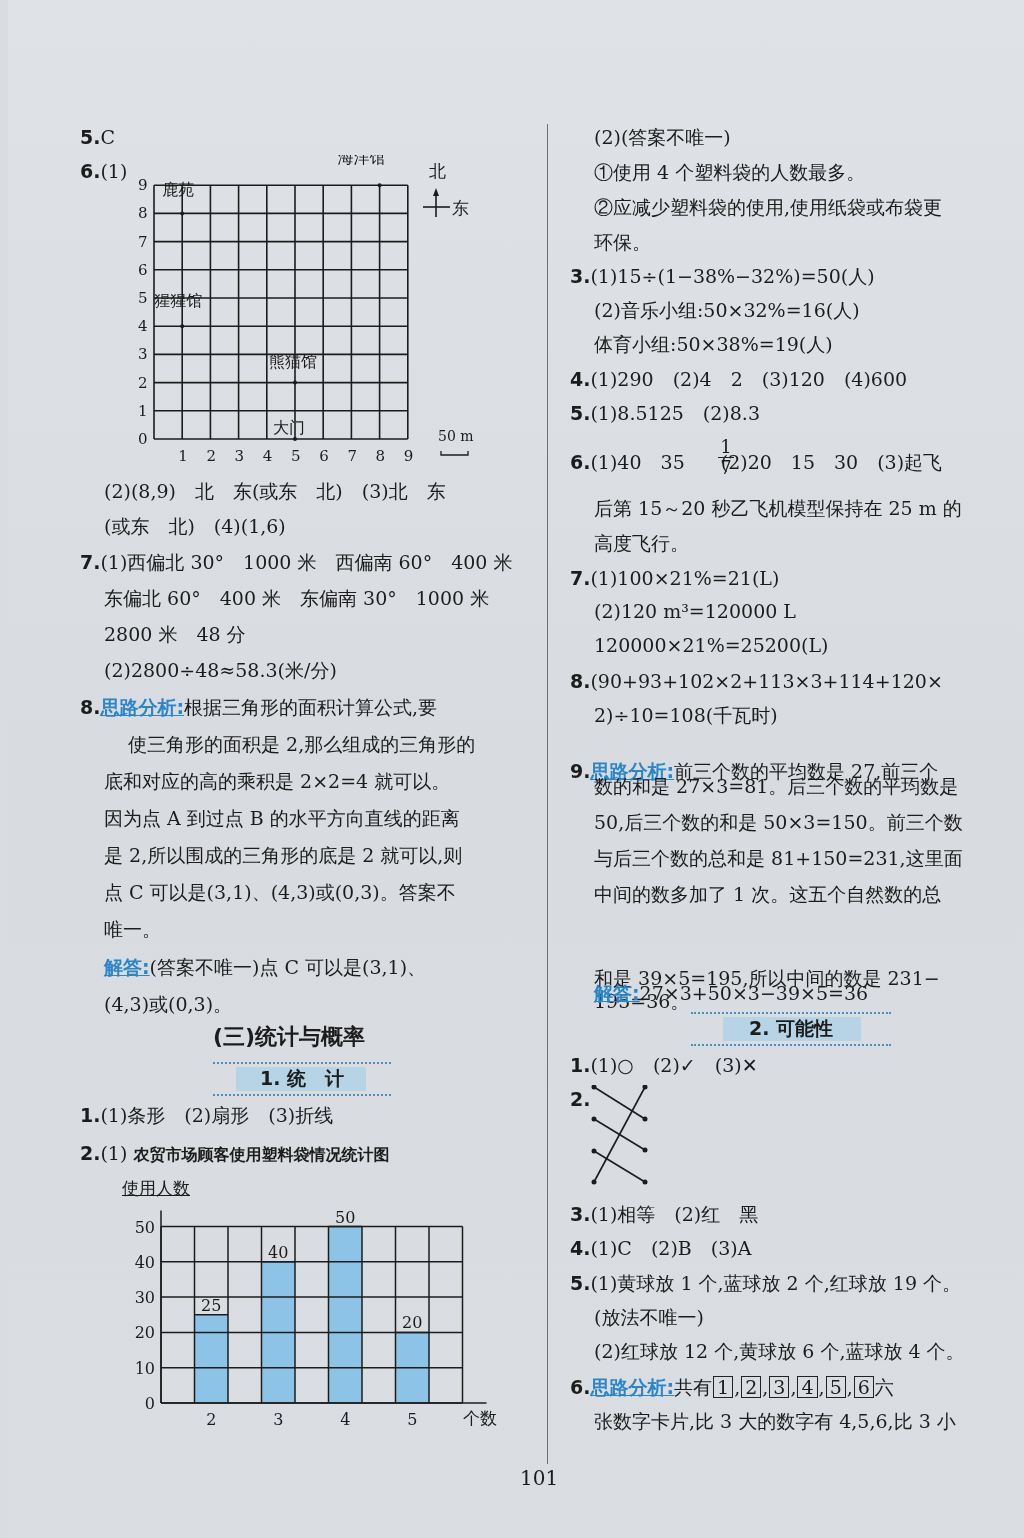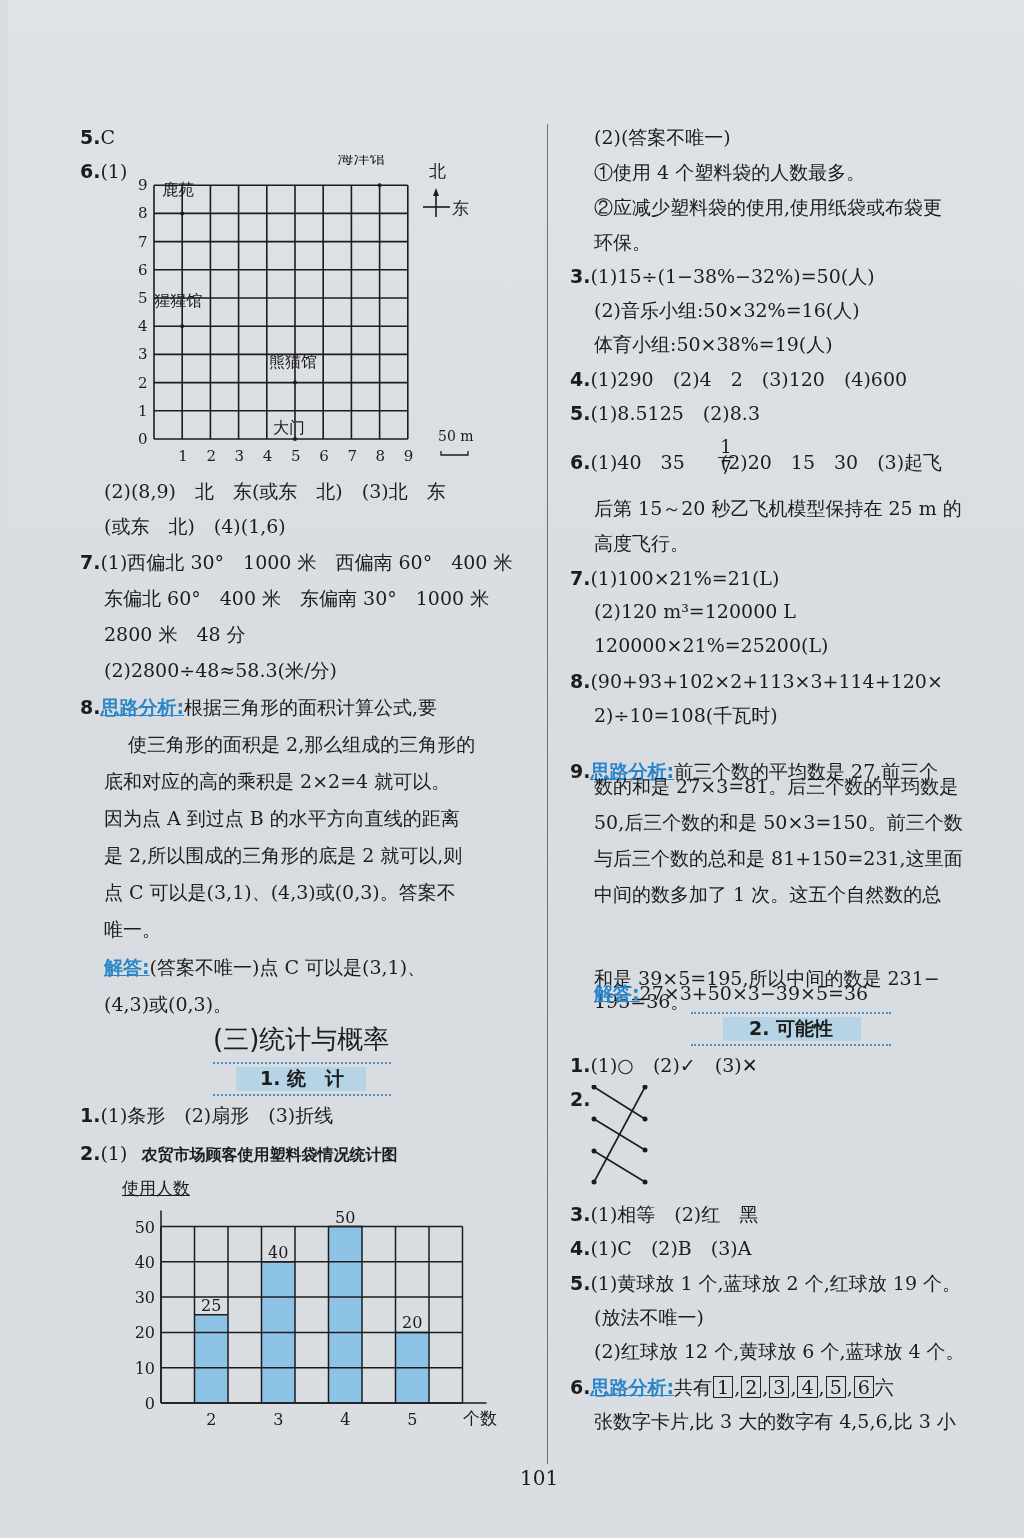--- a/index.html
+++ b/index.html
@@ -4,21 +4,21 @@
 <style>
   html,body{margin:0;padding:0;}
   body{width:1024px;height:1538px;background:#d9dce0;position:relative;overflow:hidden;
        font-family:"DejaVu Serif","Liberation Serif",serif;color:#1c1c1c;}
   .page{position:absolute;left:8px;top:0;width:1024px;height:1538px;
         background:linear-gradient(180deg,#dfe2e6 0%,#d8dbdf 50%,#dadde1 100%);}
   .divider{position:absolute;left:539px;top:124px;width:1px;height:1340px;background:#6d7176;}
   .line{position:absolute;font-size:19px;line-height:22px;white-space:nowrap;}
   .num{font-family:"DejaVu Sans","Liberation Sans",sans-serif;font-weight:bold;font-size:19px;}
   .hl{color:#2a86c8;font-family:"DejaVu Sans","Liberation Sans",sans-serif;font-weight:bold;text-decoration:underline;}
-  .sec-title{position:absolute;font-family:"DejaVu Sans","Liberation Sans",sans-serif;font-weight:normal;font-size:26px;}
+  .sec-title{position:absolute;font-family:"DejaVu Sans","Liberation Sans",sans-serif;font-weight:bold;font-size:22px;}
   .sub-title{position:absolute;height:30px;border-top:2px dotted #4a8fc2;border-bottom:2px dotted #4a8fc2;}
   .sub-title .band{position:absolute;top:3px;height:24px;background:#b6d4e6;}
   .sub-title .txt{position:absolute;top:2px;width:100%;text-align:center;font-family:"DejaVu Sans","Liberation Sans",sans-serif;font-weight:bold;font-size:19px;}
   .card{display:inline-block;border:1px solid #222;padding:0 3px;line-height:20px;margin:0 1px;}
   .pageno{position:absolute;left:512px;top:1466px;font-size:20px;}
   .frac{position:absolute;font-size:18px;text-align:center;width:16px;}
   .frac .n{display:block;border-bottom:1px solid #222;line-height:20px;}
   .frac .d{display:block;line-height:20px;}
   svg text{font-family:"DejaVu Serif","Liberation Serif",serif;}
 </style>
@@ -138,21 +138,21 @@
       <div class="band" style="left:23px;width:130px;"></div>
       <div class="txt">1. 统　计</div>
     </div>
 
     <div class="line" style="left:72px;top:1104px;">
       <span class="num">1.</span><span>(1)条形　(2)扇形　(3)折线</span>
     </div>
 
     <div class="line" style="left:72px;top:1142px;">
       <span class="num">2.</span><span>(1)</span>
-      <span style="font-family:'DejaVu Sans','Liberation Sans',sans-serif;font-weight:bold;font-size:16px;margin-left:8px;">农贸市场顾客使用塑料袋情况统计图</span>
+      <span style="font-family:'DejaVu Sans','Liberation Sans',sans-serif;font-weight:bold;font-size:16px;">农贸市场顾客使用塑料袋情况统计图</span>
     </div>
 
     <div class="line" style="left:114px;top:1177px;font-size:17px;text-decoration:underline;">使用人数</div>
 
     <svg style="position:absolute;left:110px;top:1200px;" width="400" height="235" viewBox="0 0 400 235">
       <g id="bars">
           <rect x="76.5" y="114.75" width="33.5" height="88.25" fill="#8cc3e6"></rect>
           <rect x="143.5" y="61.80000000000001" width="33.5" height="141.2" fill="#8cc3e6"></rect>
           <rect x="210.5" y="26.5" width="33.5" height="176.5" fill="#8cc3e6"></rect>
           <rect x="277.5" y="132.4" width="33.5" height="70.6" fill="#8cc3e6"></rect>

